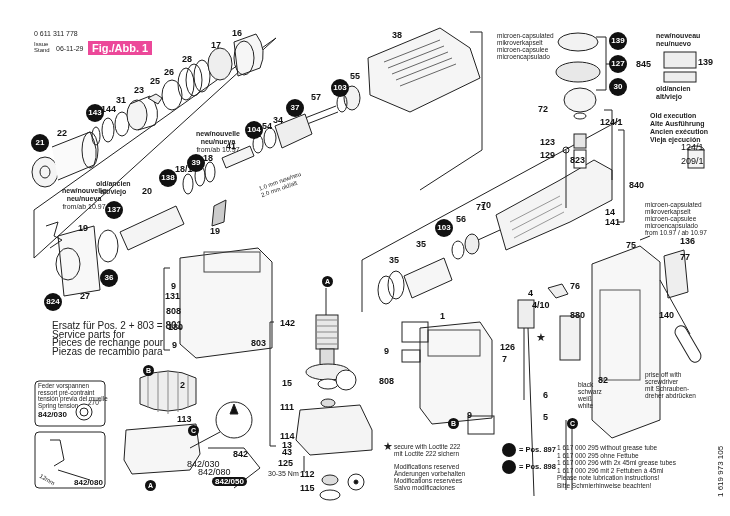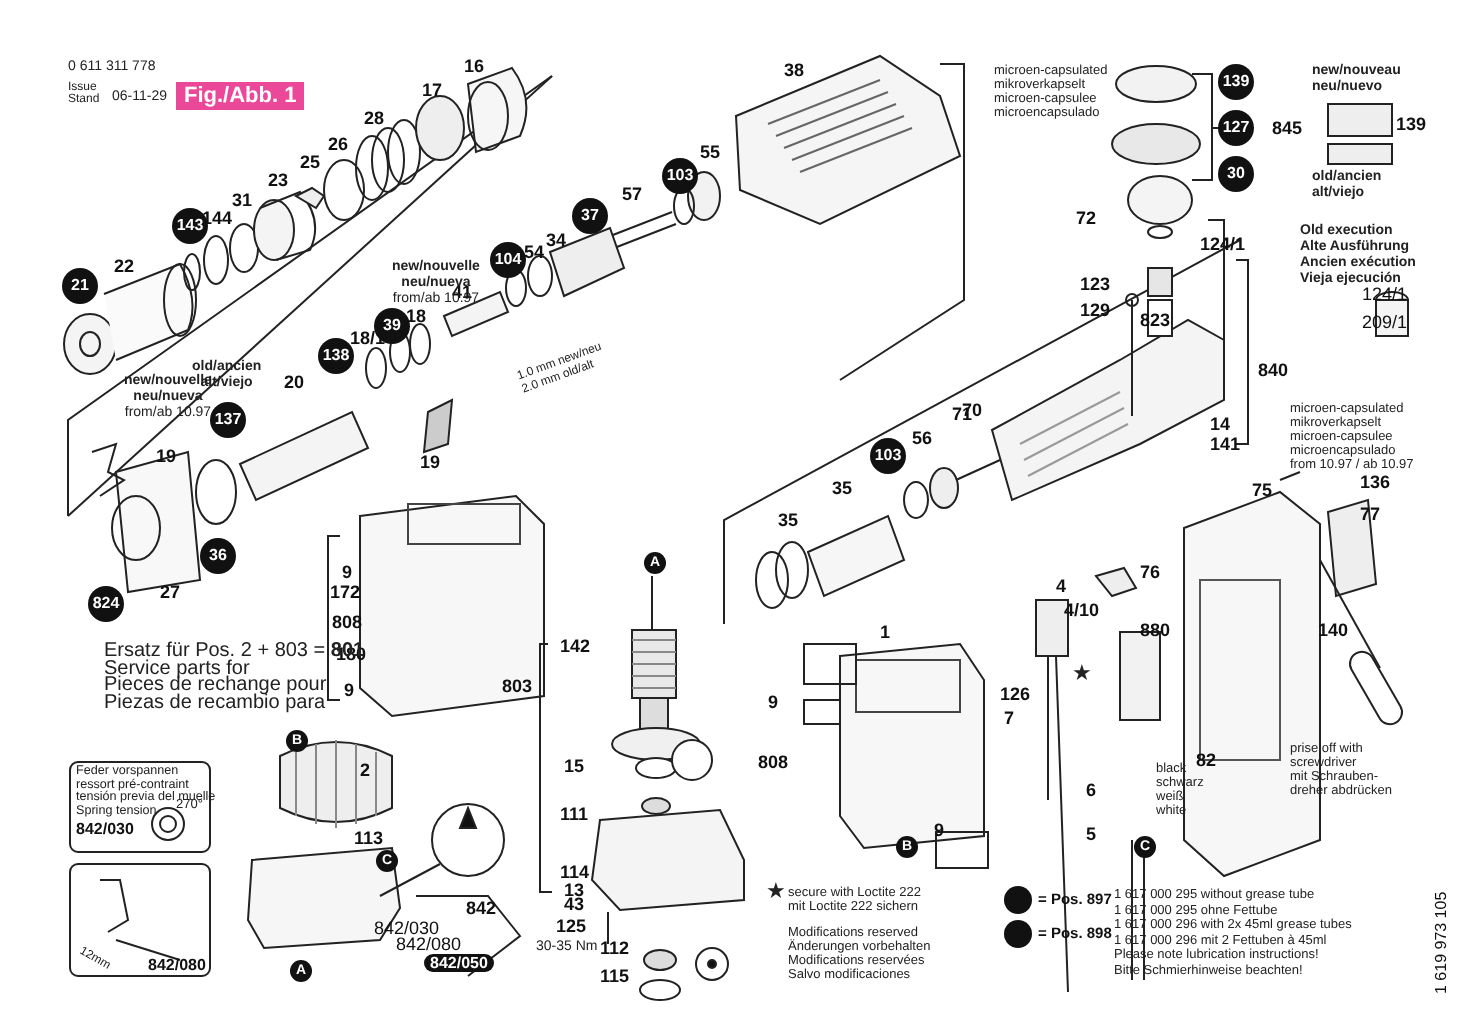--- a/index.html
+++ b/index.html
@@ -259,21 +259,21 @@
 <div class="lbl" style="left:659px;top:310px;">140</div>
 <div class="t" style="left:645px;top:371px;font-size:6.5px;line-height:7px;"><span>prise off with</span><br><span>screwdriver</span><br><span>mit Schrauben-</span><br><span>dreher abdrücken</span></div>
 
 <div class="lbl" style="left:476px;top:202px;">71</div>
 <div class="lbl" style="left:481px;top:200px;">70</div>
 <div class="lbl" style="left:456px;top:214px;">56</div>
 <div class="lbl" style="left:416px;top:239px;">35</div>
 <div class="lbl" style="left:389px;top:255px;">35</div>
 
 <div class="lbl" style="left:171px;top:281px;">9</div>
-<div class="lbl" style="left:165px;top:291px;">172</div>
+<div class="lbl" style="left:165px;top:291px;">131</div>
 <div class="lbl" style="left:166px;top:306px;">808</div>
 <div class="lbl" style="left:168px;top:322px;">180</div>
 <div class="lbl" style="left:172px;top:340px;">9</div>
 <div class="t" style="left:52px;top:322px;font-size:10px;line-height:8.5px;"><span>Ersatz für Pos. 2 + 803 =</span> <b>801</b><br><span>Service parts for</span><br><span>Pieces de rechange pour</span><br><span>Piezas de recambio para</span></div>
 
 <div class="letter" style="left:322px;top:276px;">A</div>
 <div class="lbl" style="left:280px;top:318px;">142</div>
 <div class="lbl" style="left:251px;top:338px;">803</div>
 <div class="lbl" style="left:282px;top:378px;">15</div>
 <div class="lbl" style="left:280px;top:402px;">111</div>

